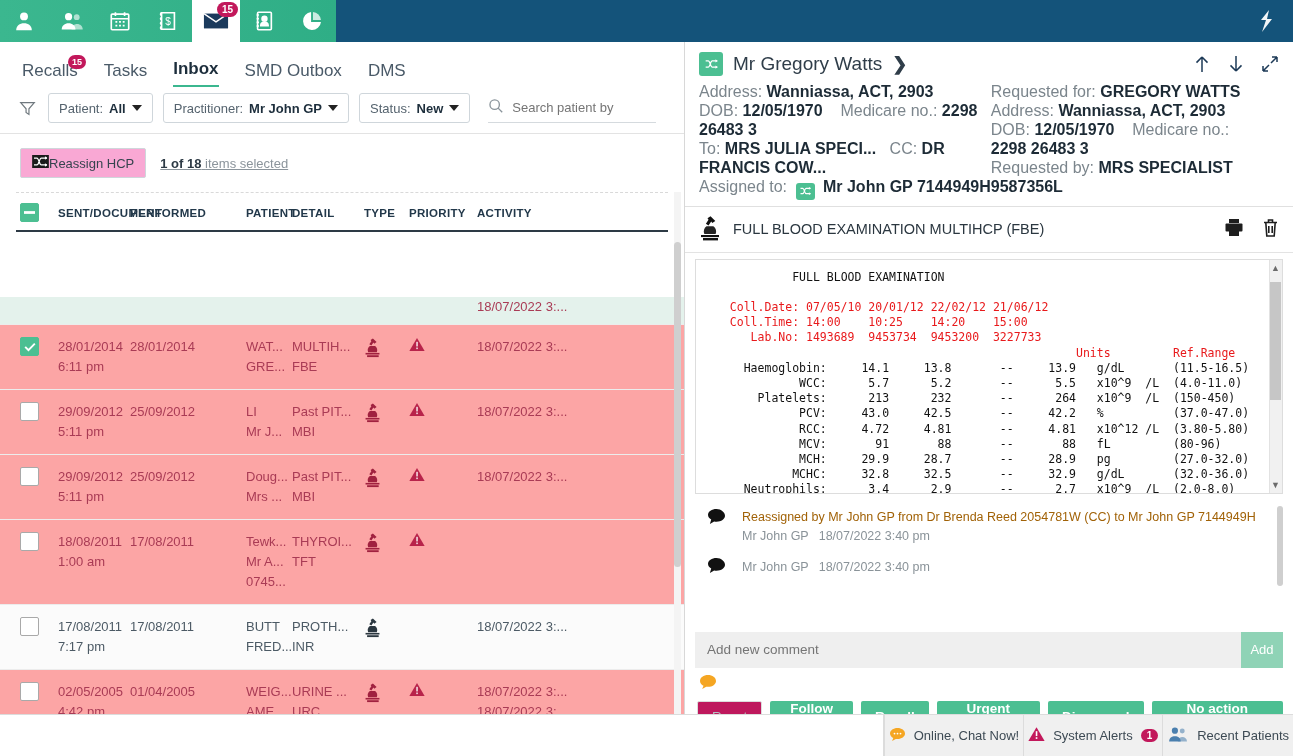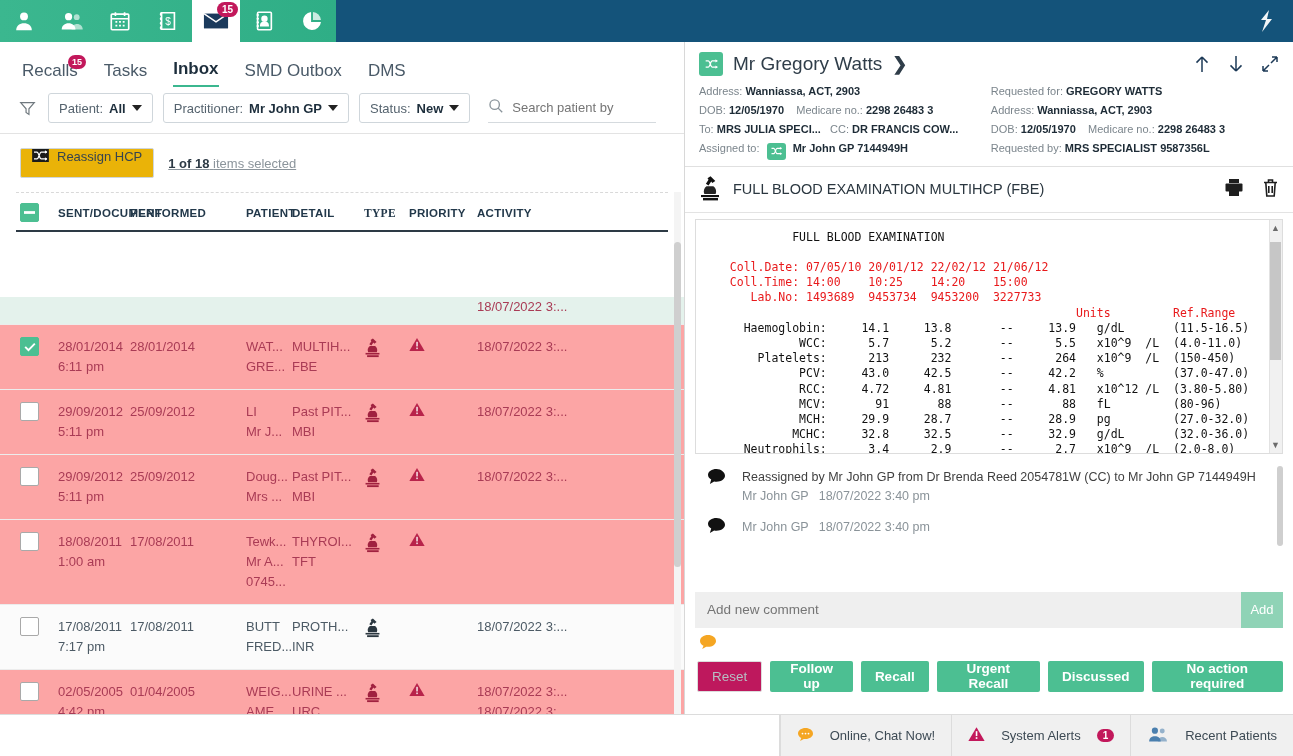--- a/index.html
+++ b/index.html
@@ -38,36 +38,36 @@
       gap:6px; font-size:13px; color:#55636e; background:#fff; cursor:pointer; }
   .chip b { color:#1d2e3c; }
   .caret { width:0;height:0;border-left:5px solid transparent;border-right:5px solid transparent;border-top:6px solid #222; }
   .search-wrap { display:flex; align-items:center; gap:8px; border-bottom:1px solid #d5dade; height:30px; width:168px; margin-left:8px; }
   .search-wrap input { border:none; outline:none; font-size:13px; color:#9aa4ab; width:140px; background:transparent; font-family:inherit; }
 
   .thin-sep { height:1px; background:#e3e3e3; }
 
   
   .ltoolbar { display:flex; align-items:center; gap:14px; padding:14px 0 14px 20px; }
-  .btn-outline { border:1px solid #cfd6db; background:#eab308; border-radius:2px; height:30px; padding:0 11px;
-      display:flex; align-items:flex-start; gap:8px; font-size:13px; color:#36444f; cursor:pointer; }
+  .btn-outline { border:1px solid #cfd6db; background:#f9a8d4; border-radius:2px; height:30px; padding:0 11px;
+      display:flex; align-items:center; font-size:13px; color:#36444f; cursor:pointer; }
   .sel-count { font-size:13px; color:#8b949b;text-decoration:underline; }
   .sel-count b { color:#2d3a45; }
 
   .dashed { border-top:1px dashed #d9d9d9; margin:0 16px; }
 
   
   .thead { display:flex; align-items:center; padding:10px 0 8px 0; border-bottom:2px solid #2d3a45; margin:0 16px 0 16px;}
   .th { font-size:11.5px; font-weight:bold; color:#22384a; letter-spacing:.3px; }
   .col-chk { width:42px; display:flex; justify-content:flex-start; padding-left:4px; }
   .col-sent { width:72px; }
   .col-perf { width:70px; }
   .col-pat  { width:46px;margin-left:46px; }
   .col-det  { width:72px; }
-  .col-type { width:45px;font-family:Liberation Serif, serif; }
+  .col-type { width:45px; }
   .col-prio { width:68px; }
   .col-act  { width:120px; }
 
   .tbody { position:absolute; left:0; right:0; top:255px; bottom:0; overflow:hidden; }
   .row { display:flex; align-items:flex-start; padding:12px 0 12px 16px; border-bottom:1px solid #ececec; }
   .row.pink { background:#fca5a5; }
   .row.white { background:#fbfbfb; }
   .row.mint { background:#e4f2ec; }
   .row .cell { font-size:13px; line-height:20px; }
   .row.pink .cell, .row.mint .cell { color:#a93b55; }
@@ -82,21 +82,21 @@
   .lscroll-track { position:absolute; right:3px; top:150px; bottom:30px; width:7px; background:#f4f4f4; }
 
   
   .pat-head { padding:10px 25px 6px 14px; border-bottom:1px solid #e0e0e0; position:relative; }
   .pat-title { display:flex; align-items:center; gap:10px; margin-bottom:6px; }
   .sq-icon { width:24px; height:24px; background:#4cbf92; border-radius:3px; display:flex; align-items:center; justify-content:center; }
   .pat-name { font-size:19px; color:#2f3d49; }
   .chev { font-size:18px; color:#2f3d49; font-weight:bold; }
   .head-actions { position:absolute; right:14px; top:12px; display:flex; gap:16px; align-items:center; }
   .hcols { display:flex; gap:0; }
-  .hcol { font-size:11px; line-height:19px; color:#7b858c; }
+  .hcol { font-size:16px; line-height:19px; color:#7b858c; }
   .hcol b { color:#1d2b36; }
   .hcol.left { width:300px; }
   .hcol.right { width:285px; }
   .inline-sq { display:inline-flex; vertical-align:-4px; margin:0 4px; }
 
   .doc-head { display:flex; align-items:center; gap:12px; padding:8px 14px; border-bottom:1px solid #e3e3e3; position:relative; }
   .doc-title { font-size:14.5px; color:#2b3740; }
   .doc-actions { position:absolute; right:14px; display:flex; gap:18px; }
 
   .report { position:relative; margin:6px 10px 0 10px; border:1px solid #ddd; height:235px; overflow:hidden; background:#fff; }
@@ -104,41 +104,41 @@
       color:#111; padding:10px 0 0 20px; white-space:pre; }
   .report .red { color:#e8191b; }
   .rscroll { position:absolute; right:0; top:0; bottom:0; width:13px; background:#f1f1f1; border-left:1px solid #e2e2e2; }
   .rthumb { position:absolute; right:1px; top:22px; width:11px; height:118px; background:#c6c6c6; }
   .arrow-u, .arrow-d { position:absolute; right:2px; font-size:9px; color:#6b6b6b; }
   .arrow-u { top:3px; } .arrow-d { bottom:3px; }
 
   .comments { position:relative; margin:8px 10px 0 10px; height:124px; overflow:hidden; }
   .cmt { display:flex; gap:16px; padding:6px 10px 8px 12px; }
   .cmt-body { flex:1; }
-  .cmt-text { font-size:12.5px; color:#404040; line-height:18px; }
+  .cmt-text { font-size:12.5px; color:#a16207; line-height:18px; }
   .cmt-meta { font-size:12.5px; color:#8a9399; margin-top:3px; }
   .cmt-meta span { margin-right:10px; }
   .cscroll { position:absolute; right:0; top:4px; width:6px; height:80px; background:#cfcfcf; border-radius:3px; }
 
   .add-row { display:flex; margin:6px 10px 0 10px; }
   .add-input { flex:1; background:#efefef; border:none; height:36px; padding:0 12px; font-size:13.5px; color:#9aa2a8; font-family:inherit; outline:none; }
   .add-btn { background:#8fd3b6; color:#fff; border:none; width:42px; font-size:13px; cursor:pointer; font-family:inherit; }
 
   .flagrow { padding:6px 0 4px 14px; }
 
   .actions { display:flex; gap:8px; padding:4px 10px 10px 12px; align-items:center; }
   .abtn { background:#4cbf92; color:#fff; border:none; height:31px; padding:0 14px; font-size:13.5px; font-weight:bold;
       border-radius:2px; cursor:pointer; font-family:inherit; }
   .abtn.reset { background:#be185d; color:#b7bfc4; border:1px solid #dcdcdc; font-weight:normal; }
 
   
   .statusbar { position:absolute; left:0; right:0; bottom:0; height:42px; background:#f0f0f0; border-top:1px solid #dcdcdc;
       display:flex; justify-content:flex-end; align-items:stretch; }
   .sb-left { flex:1; background:#fff; border-right:1px solid #dcdcdc; }
-  .sb-item { display:flex; align-items:center; gap:16px; padding:0 16px; border-left:1px solid #dcdcdc;
+  .sb-item { display:flex; align-items:center; gap:8px; padding:0 4px; border-left:1px solid #dcdcdc;
       font-size:13px; color:#3d4a54; cursor:pointer; }
   .sb-badge { background:#c2185b; color:#fff; border-radius:9px; font-size:10px; font-weight:bold; padding:1px 6px; }
   .sb-cover { position:absolute; left:0; bottom:0; width:685px; height:42px; background:#fff; border-right:1px solid #d8d8d8;}
 </style>
 </head>
 <body>
 
 <div id="app">
 
   <div class="topbar">

